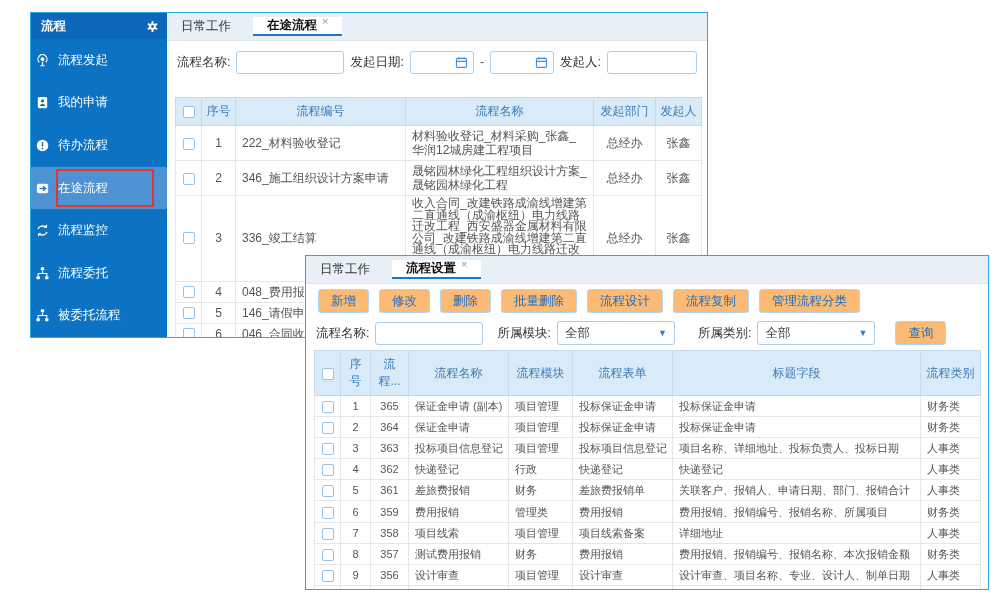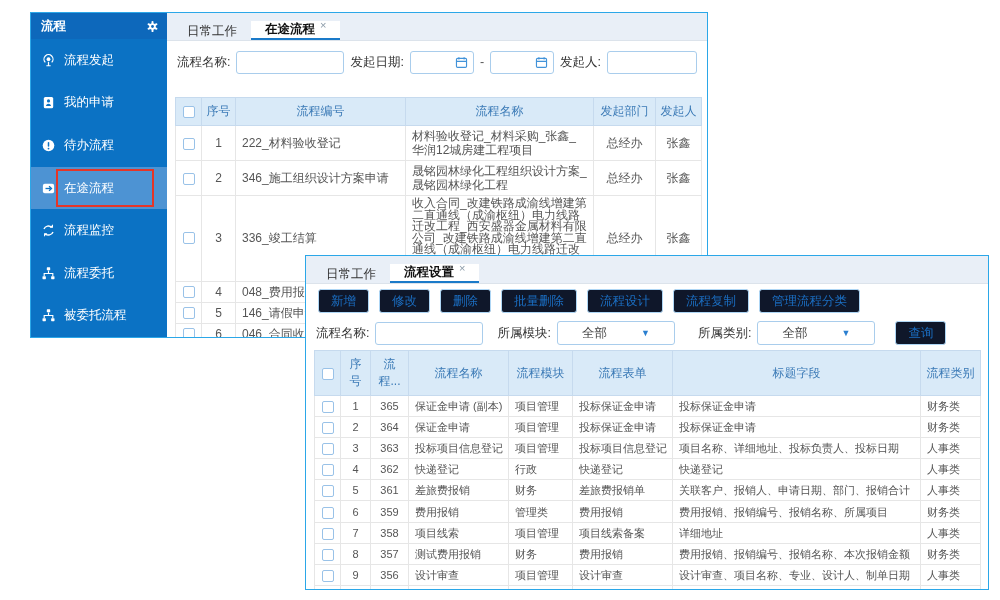--- a/index.html
+++ b/index.html
@@ -14,49 +14,49 @@
 
   
   .sidebar { width:136px; flex:0 0 136px; display:flex; flex-direction:column; background:#0b72c4; }
   .profile { height:80px; background:#1581da; display:flex; padding:8px 4px 8px 7px; gap:9px; }
   .photo { width:50px; height:62px; border:2px solid #fff; border-radius:4px; overflow:hidden; flex:0 0 50px; background:#b9c6d4; }
   .pinfo { color:#fff; font-size:11.5px; line-height:21px; padding-top:1px; white-space:nowrap; }
   .sect { height:26px; background:#0d68bb; color:#fff; display:flex; align-items:center;
     justify-content:space-between; padding:0 8px 0 10px; font-size:12.5px; font-weight:700; }
   .gear { cursor:pointer; display:flex; align-items:center; }
   .menu { flex:1; display:flex; flex-direction:column; }
-  .mi { flex:1; display:flex; align-items:center; gap:8px; padding-left:10px; color:#fff;
+  .mi { flex:1; display:flex; align-items:center; gap:8px; padding-left:4px; color:#fff;
     font-size:12.5px; cursor:pointer; position:relative; white-space:nowrap; }
   .mi.sel { background:#4d93d3; }
   .mico { width:15px; height:15px; flex:0 0 15px; display:flex; align-items:center; }
   .redbox { position:absolute; left:25px; right:13px; top:2px; bottom:2px; border:2px solid #e53528; pointer-events:none; }
 
   
   .main { flex:1; display:flex; flex-direction:column; background:#fff; overflow:hidden; }
   .tabbar { height:28px; flex:0 0 28px; background:#e9eff7; border-bottom:1px solid #dce3eb;
-    display:flex; align-items:flex-end; padding-left:6px; font-size:12.5px; }
+    display:flex; align-items:center; font-size:12.5px;gap:8px; }
   .tab { padding:0 14px; display:flex; align-items:center; color:#333; cursor:pointer; }
   .tab.active { background:#fff; color:#111; font-weight:700; border-bottom:2px solid #1a7ac9; }
   .tclose { font-size:11px; color:#8a9aa8; margin-left:5px; position:relative; top:-5px; font-weight:400; }
 
   .filters { height:42px; flex:0 0 42px; display:flex; align-items:center; gap:6px;
     padding:0 10px; font-size:12.5px; color:#333; overflow:hidden; white-space:nowrap; }
   .filters2 { height:30px; flex:0 0 30px; }
   .ftext { height:23px; border:1px solid #a9cdec; border-radius:3px; background:#fff;
     outline:none; font-size:12px; padding:0 5px; }
   .w108 { width:108px; } .w90 { width:90px; flex:0 0 90px; }
   .dateinput { width:100px; height:23px; border:1px solid #a9cdec; border-radius:3px; background:#fff;
     display:flex; align-items:center; justify-content:flex-end; padding-right:5px; cursor:text; }
   .dash { color:#555; }
   .select { width:118px; height:24px; border:1px solid #a9cdec; border-radius:3px; background:#fff;
-    display:flex; align-items:center; justify-content:space-between; padding:0 24px; cursor:pointer; color:#444; }
+    display:flex; align-items:center; justify-content:space-between; padding:0 7px; cursor:pointer; color:#444; }
   .caret { color:#2a7fd0; font-size:9px; }
 
   .toolbar { height:34px; flex:0 0 34px; display:flex; align-items:center; gap:10px; padding:0 12px; }
-  .btn { height:24px; padding:0 12px; background:#0f172a; color:#1b6ec2; border:1px solid #aed6f5;
+  .btn { height:24px; padding:0 12px; background:#fdba74; color:#1b6ec2; border:1px solid #aed6f5;
     border-radius:3px; font-size:12.5px; cursor:pointer; white-space:nowrap; }
 
   
   table.grid { border-collapse:collapse; table-layout:fixed; margin:0 8px; }
   .w1 table.grid { width:526px; margin-top:14px; }
   .w2 table.grid { width:666px; margin-top:2px; }
   .grid th { background:#d9eaf8; color:#3b7ab6; font-weight:400; font-size:12px;
     border:1px solid #c6daee; padding:5px 3px; text-align:center; }
   .grid td { border:1px solid #e6e6e6; color:#555; vertical-align:middle;
     padding:3px 6px; line-height:14px; word-break:break-all; }

